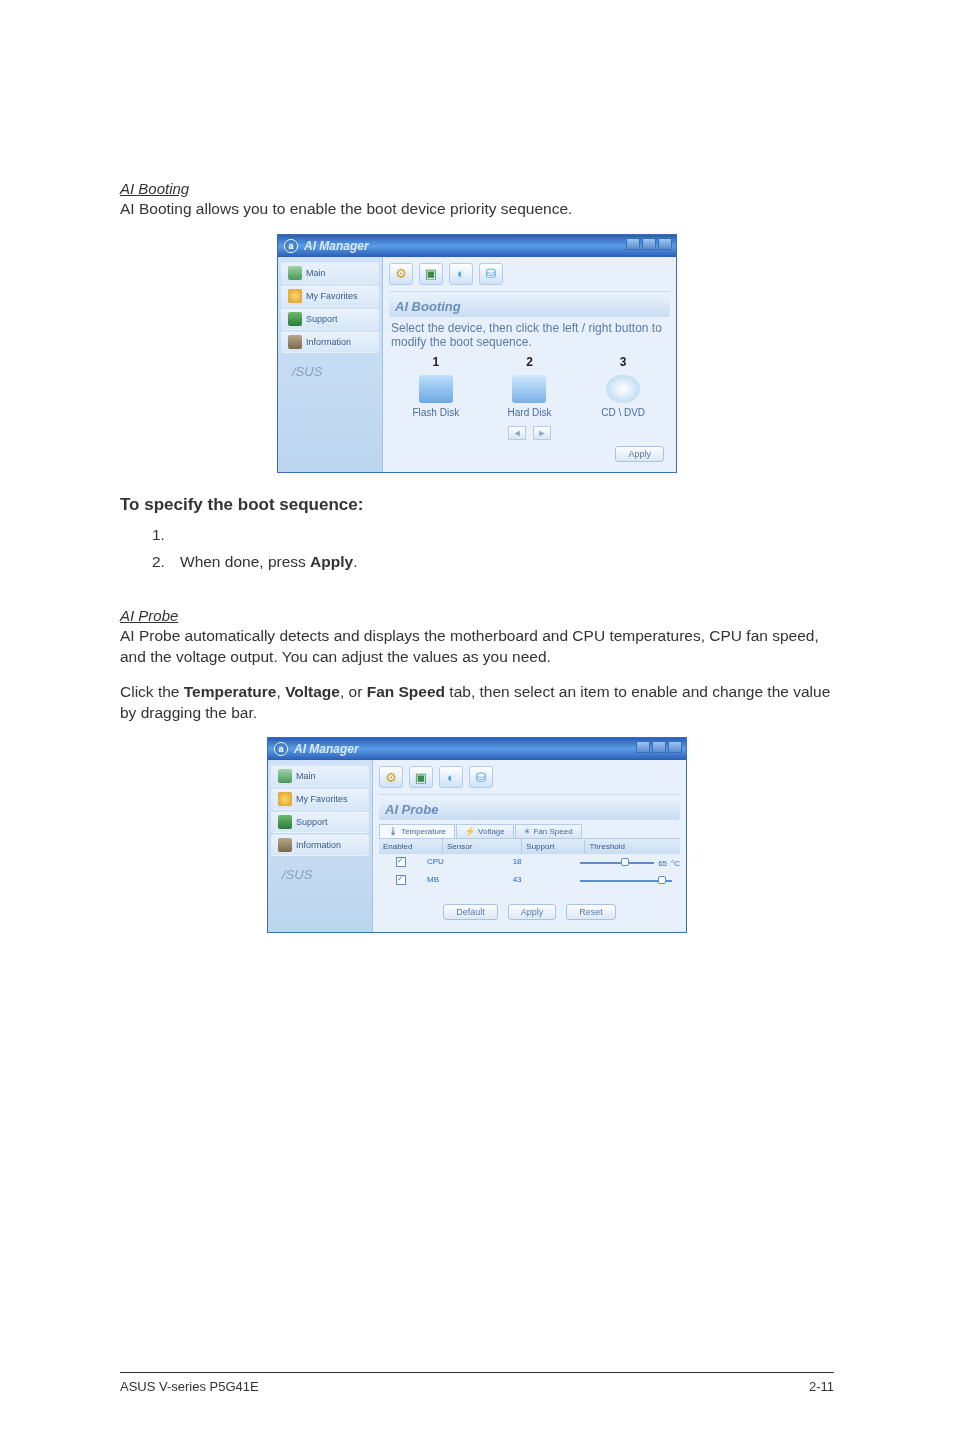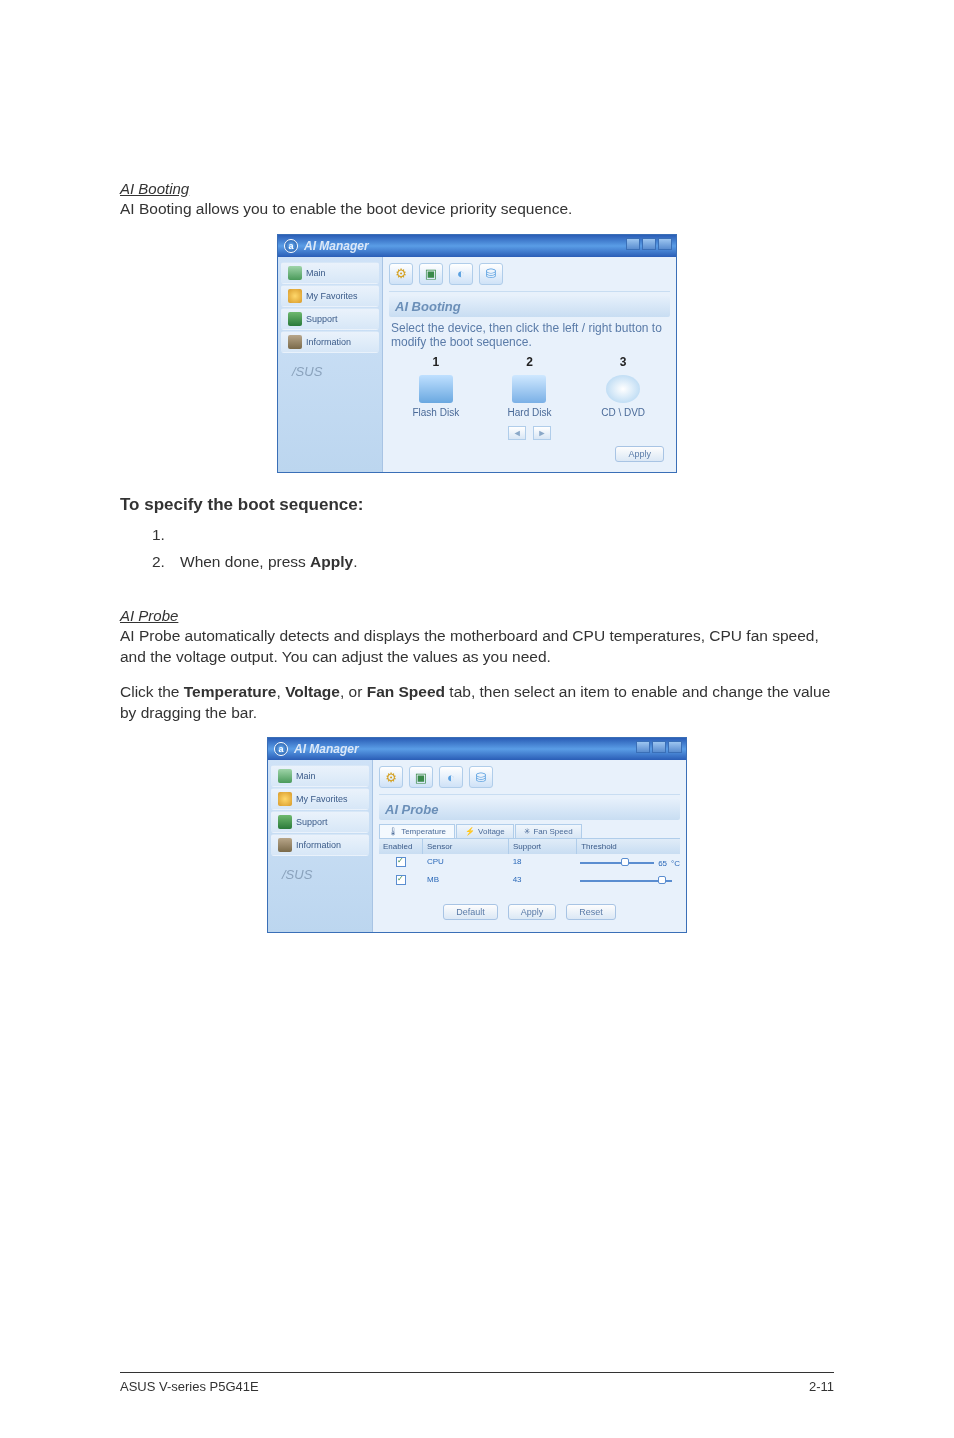--- a/index.html
+++ b/index.html
@@ -107,21 +107,21 @@
   .arrow-row{text-align:center;margin:8px 0 4px;}
   .arrow-row span{display:inline-block;width:18px;height:14px;background:linear-gradient(#fff,#d8e6f5);border:1px solid #b0cdea;margin:0 2px;color:#8aa8c8;font-size:9px;line-height:12px;}
   .apply-row{text-align:right;padding:2px 6px 6px;}
   .btn{display:inline-block;background:linear-gradient(#fdfdfd,#dbe8f5);border:1px solid #a8c4e4;border-radius:3px;padding:2px 12px;font-size:9px;color:#5a7ba8;}
   
   .tabs-row{display:flex;border-bottom:1px solid #b0cdea;margin-top:4px;}
   .tab{background:linear-gradient(#f0f6fc,#d8e6f5);border:1px solid #b0cdea;border-bottom:none;padding:2px 8px;font-size:8px;color:#4a6a98;margin-right:1px;display:flex;align-items:center;gap:3px;}
   .tab.active{background:#f4f9fe;}
   .tbl-head{display:flex;background:linear-gradient(#e0ecf8,#c8ddf2);font-size:8px;color:#3a5a88;}
   .tbl-head div{padding:3px 4px;border-right:1px solid #b0cdea;}
-  .c-en{width:44px;} .c-sn{flex:1.3;} .c-cu{flex:1;} .c-th{flex:1.6;}
+  .c-en{width:64px;} .c-sn{flex:1.3;} .c-cu{flex:1;} .c-th{flex:1.6;}
   .tbl-row{display:flex;font-size:8px;color:#2a68b8;padding:3px 0;}
   .tbl-row .c-en{width:44px;text-align:center;}
   .tbl-row .c-sn{flex:1.3;padding-left:4px;}
   .tbl-row .c-cu{flex:1;padding-left:4px;}
   .tbl-row .c-th{flex:1.6;display:flex;align-items:center;gap:4px;padding-left:4px;}
   .chk{width:10px;height:10px;border:1px solid #5a8dd0;background:#fff;display:inline-block;position:relative;}
   .chk::after{content:"✓";color:#3a8a4a;font-size:8px;position:absolute;top:-2px;left:0;}
   .slider{flex:1;height:2px;background:#5a8dd0;position:relative;}
   .slider .knob{width:8px;height:8px;background:#fff;border:1px solid #5a8dd0;border-radius:2px;position:absolute;top:-4px;}
   .btn-row{text-align:center;padding:14px 0 8px;display:flex;justify-content:center;gap:10px;}

